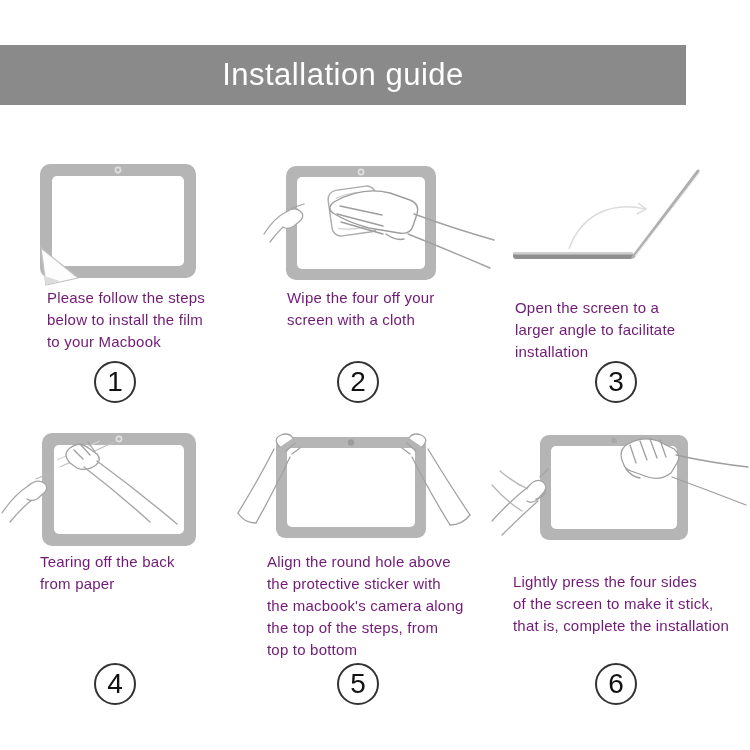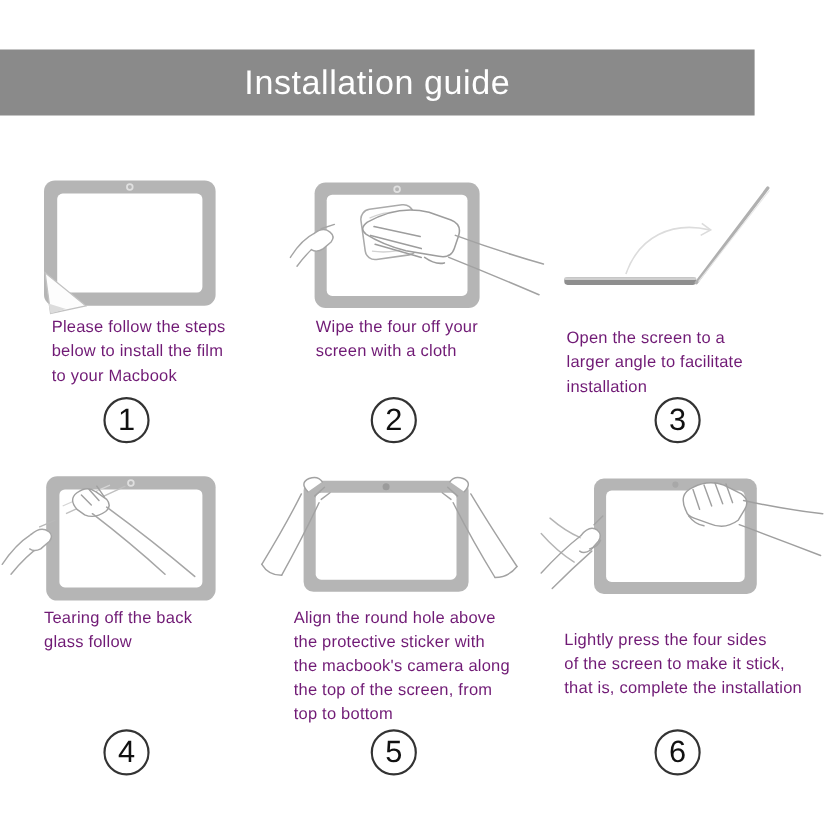--- a/index.html
+++ b/index.html
@@ -114,21 +114,21 @@
         </g>
         <path d="M84,42 Q118,68 150,97 M97,36 Q138,66 177,99" stroke="#a6a6a6" fill="none" stroke-width="1.4" stroke-linecap="round"></path>
         <g stroke="#a6a6a6" stroke-width="1.3" stroke-linecap="round" stroke-linejoin="round">
           <path d="M2,88 Q14,70 28,61 M10,97 Q24,80 36,72" fill="none"></path>
           <path fill="#ffffff" d="M28,61 q9,-8 16,-3 q5,4 1,9 l-8,7 q-6,3 -10,0"></path>
           <path d="M36,54 l14,-6" fill="none" stroke="#b8b8b8" stroke-width="1.2"></path>
         </g>
       </svg>
     </div>
     <p class="caption cap4">Tearing off the back
-glass follow</p>
+from paper</p>
     <div class="badge bdg4">
       <span>4</span>
     </div>
   </section>
 
   <section>
     <div class="illu illu5">
       <svg width="300" height="127" viewBox="0 0 300 127">
         <rect x="46" y="12" width="150" height="101" rx="9" fill="#b5b5b5"></rect>
         <rect x="57" y="23" width="128" height="79" rx="5" fill="#ffffff"></rect>
@@ -144,21 +144,21 @@
           <path d="M186,26 l-9,-8 M180,29 l-8,-6"></path>
           <path d="M198,24 Q216,54 240,90 M182,32 Q198,64 220,100"></path>
           <path d="M240,90 Q232,100 220,100"></path>
         </g>
         <path d="M262,60 Q276,76 292,86 M270,46 Q284,58 298,64" stroke="#b5b5b5" fill="none" stroke-width="1.3" stroke-linecap="round"></path>
       </svg>
     </div>
     <p class="caption cap5">Align the round hole above
 the protective sticker with
 the macbook's camera along
-the top of the screen, from
+the top of the steps, from
 top to bottom</p>
     <div class="badge bdg5">
       <span>5</span>
     </div>
   </section>
 
   <section>
     <div class="illu illu6">
       <svg width="260" height="128" viewBox="0 0 260 128">
         <rect x="50" y="10" width="148" height="105" rx="9" fill="#b5b5b5"></rect>

